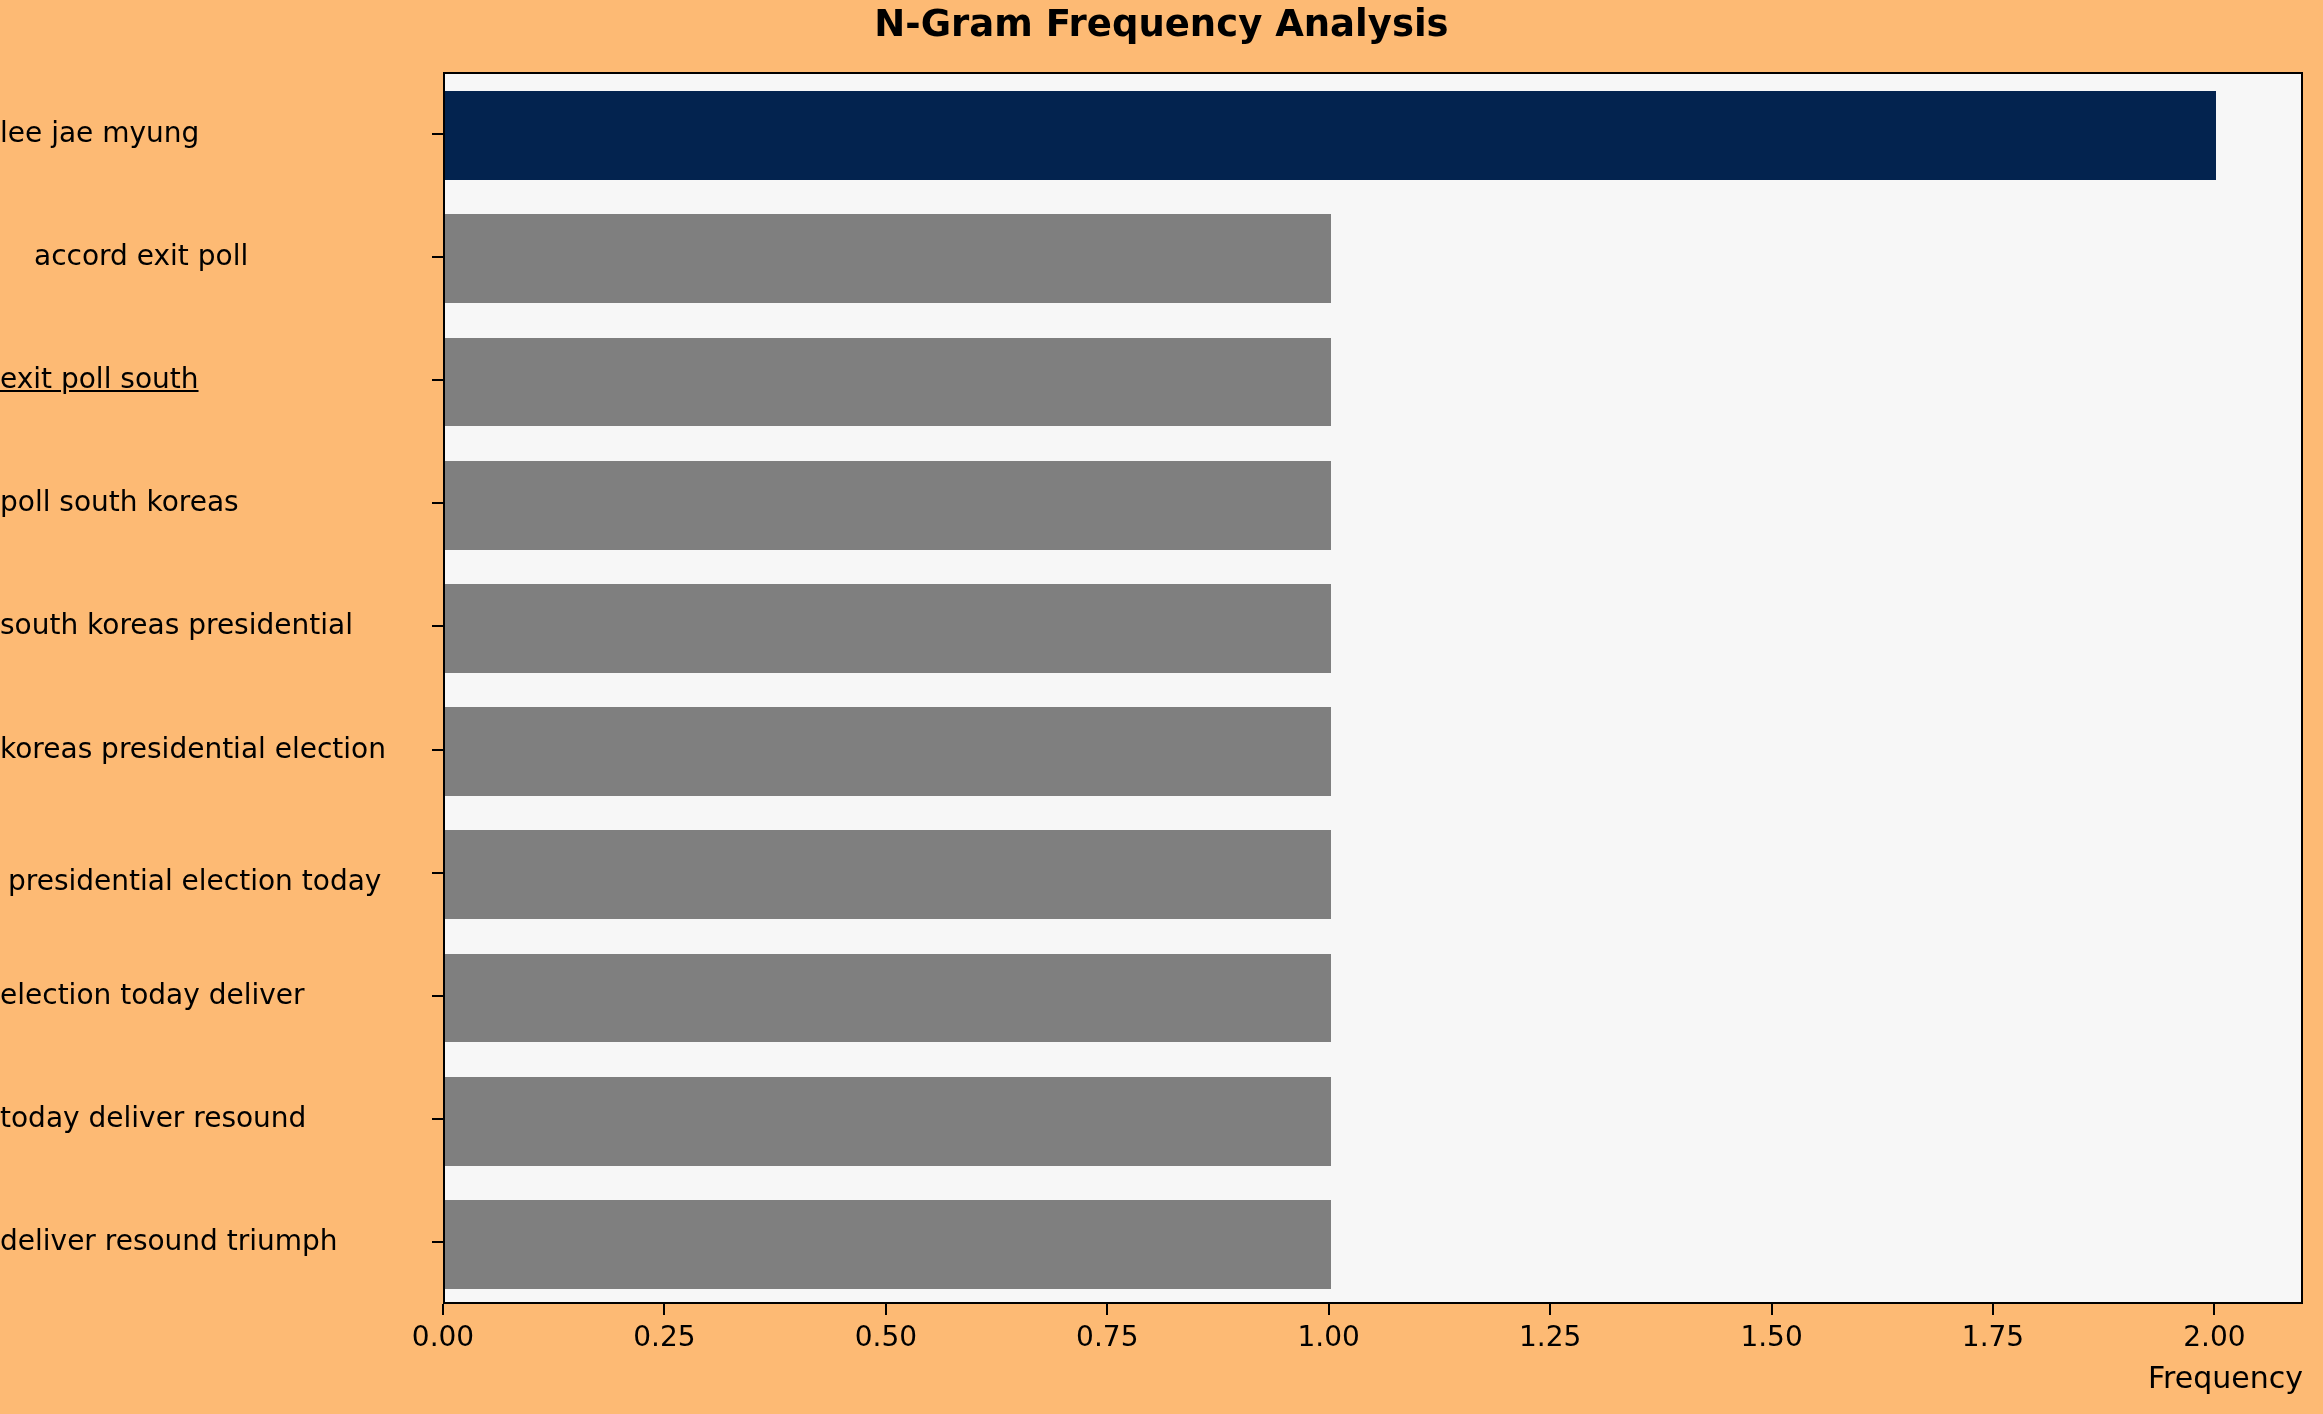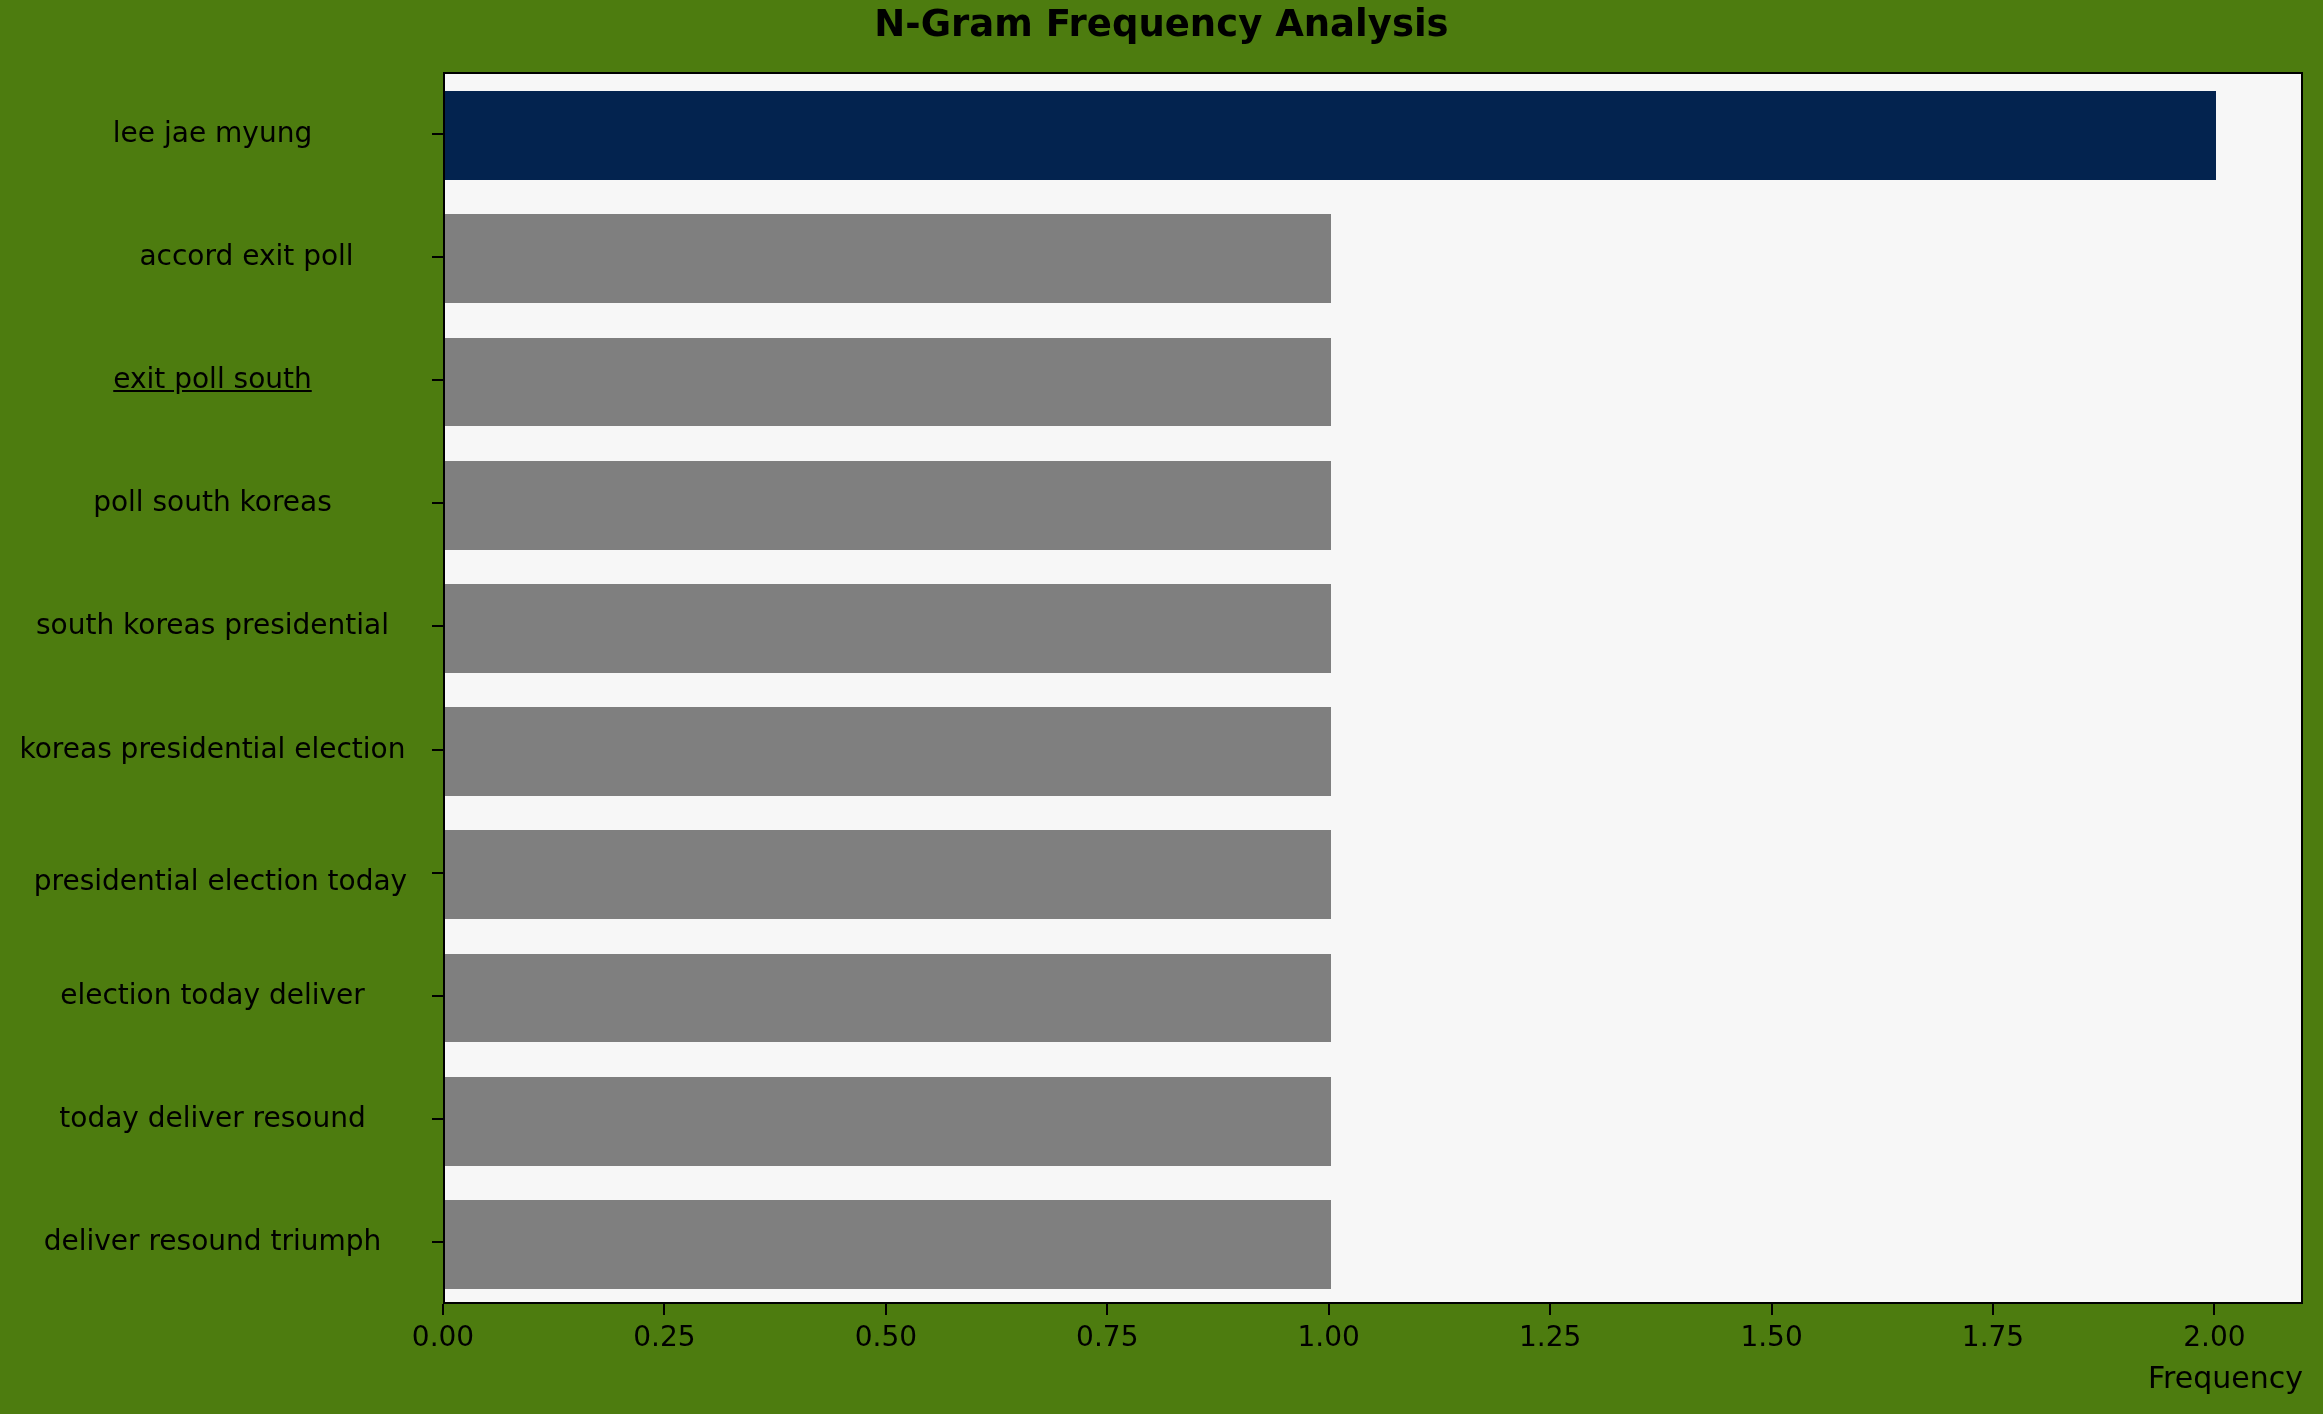--- a/index.html
+++ b/index.html
@@ -7,21 +7,21 @@
     padding: 0;
     background: #ffffff;
   }
   body {
     font-family: "DejaVu Sans", sans-serif;
   }
   #figure {
     position: relative;
     width: 2323px;
     height: 1414px;
-    background: #4d7c0f;
+    background: #fdba74;
     overflow: hidden;
   }
 
   
   #chart-title {
     position: absolute;
     left: 0;
     top: 2px;
     width: 2323px;
     text-align: center;
@@ -54,21 +54,21 @@
 
   
   .bar {
     position: absolute;
     left: 0;
   }
   .ylabel-row {
     position: absolute;
     left: 0;
     width: 425px;
-    text-align: center;
+    text-align: left;
     font-size: 28px;
     color: #000000;
     white-space: nowrap;
   }
   .ytick-mark {
     position: absolute;
     left: 432px;
     width: 11px;
     height: 2px;
     background: #000000;

